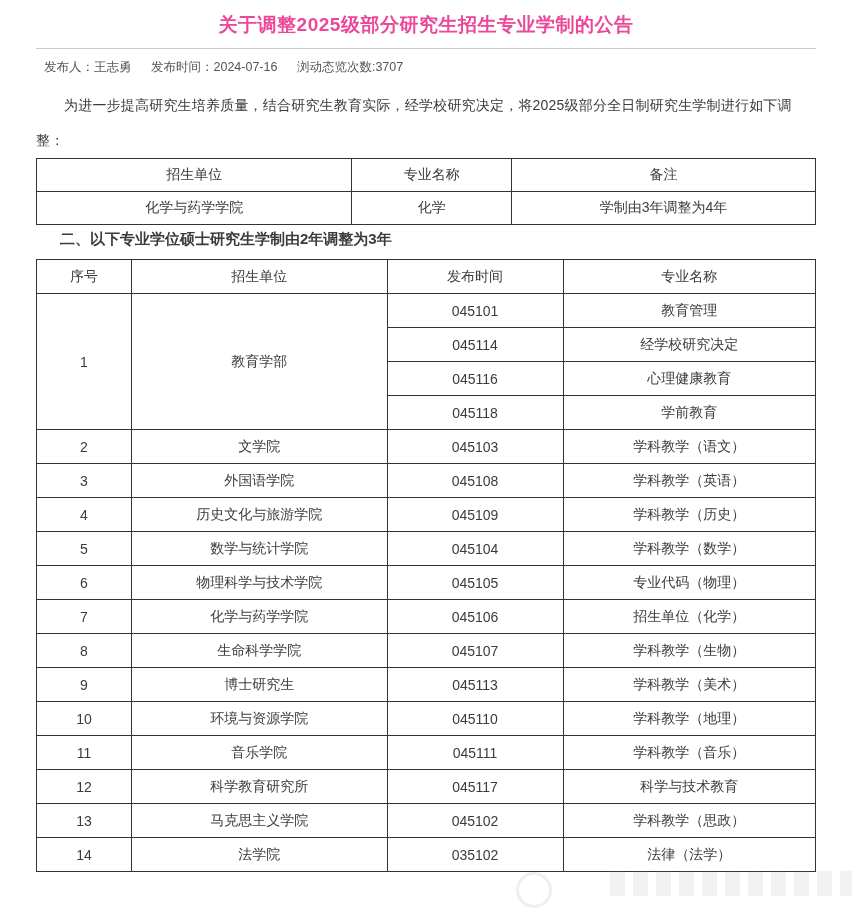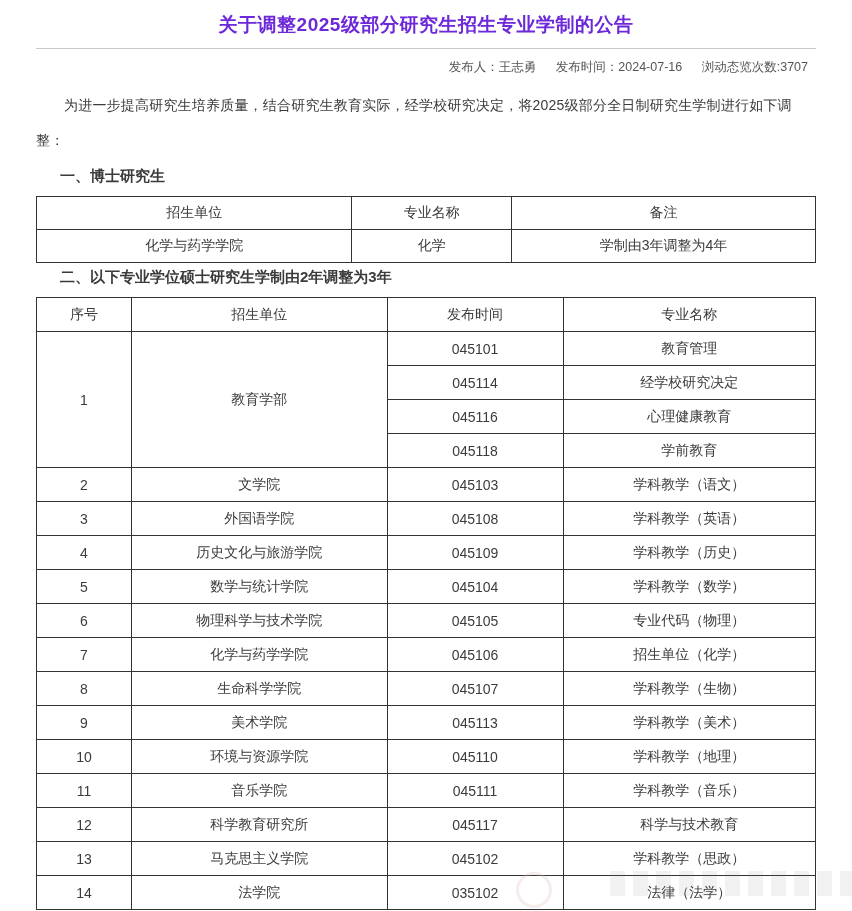--- a/index.html
+++ b/index.html
@@ -8,21 +8,21 @@
     font-family:"Liberation Sans","DejaVu Sans",sans-serif;
     color:#3b3b3b;
   }
   .page{padding:12px 36px 0 36px;}
   .title{
     text-align:center;font-size:19px;font-weight:bold;margin:0;
     letter-spacing:0.5px;line-height:26px;
   }
   .divider{border:none;border-top:1px solid #c9c9c9;margin:10px 0 0 0;}
   .meta{
-    text-align:right;font-size:12.5px;color:#555555;
+    text-align:left;font-size:12.5px;color:#555555;
     margin-top:10px;line-height:17px;
   }
   .meta span{margin:0 8px;}
   .intro{
     font-size:14px;line-height:35px;text-indent:2em;
     margin:12px 0 0 0;letter-spacing:0.2px;
   }
   .sec-heading{
     font-size:15px;font-weight:bold;margin:7px 0 9px 0;
     padding-left:24px;line-height:22px;
@@ -47,33 +47,32 @@
     position:absolute;left:610px;top:871px;width:242px;height:25px;
     opacity:0.10;
     background:repeating-linear-gradient(90deg,#777 0 15px,transparent 15px 23px);
   }
 </style>
 </head>
 <body>
 
 <div class="page">
 
-  <h1 class="title" style="color: #6d28d9;">关于调整2025级部分研究生招生专业学制的公告</h1>
+  <h1 class="title" style="color: #ec4899;">关于调整2025级部分研究生招生专业学制的公告</h1>
 
   <hr class="divider">
 
   <div class="meta">
     <span>发布人：王志勇</span>
     <span>发布时间：2024-07-16</span>
     <span>浏动态览次数:3707</span>
   </div>
 
   <p class="intro">为进一步提高研究生培养质量，结合研究生教育实际，经学校研究决定，将2025级部分全日制研究生学制进行如下调整：</p>
 
-  <h2 class="sec-heading">一、博士研究生</h2>
 
   <table id="table1">
     <colgroup>
         <col style="width: 40.5%;">
         <col style="width: 20.5%;">
         <col style="width: 39%;">
       </colgroup>
     <thead>
         <tr>
           <th>招生单位</th>
@@ -163,21 +162,21 @@
           <td>招生单位（化学）</td>
         </tr>
         <tr>
           <td rowspan="1">8</td>
           <td rowspan="1">生命科学学院</td>
           <td>045107</td>
           <td>学科教学（生物）</td>
         </tr>
         <tr>
           <td rowspan="1">9</td>
-          <td rowspan="1">美术学院</td>
+          <td rowspan="1">博士研究生</td>
           <td>045113</td>
           <td>学科教学（美术）</td>
         </tr>
         <tr>
           <td rowspan="1">10</td>
           <td rowspan="1">环境与资源学院</td>
           <td>045110</td>
           <td>学科教学（地理）</td>
         </tr>
         <tr>

